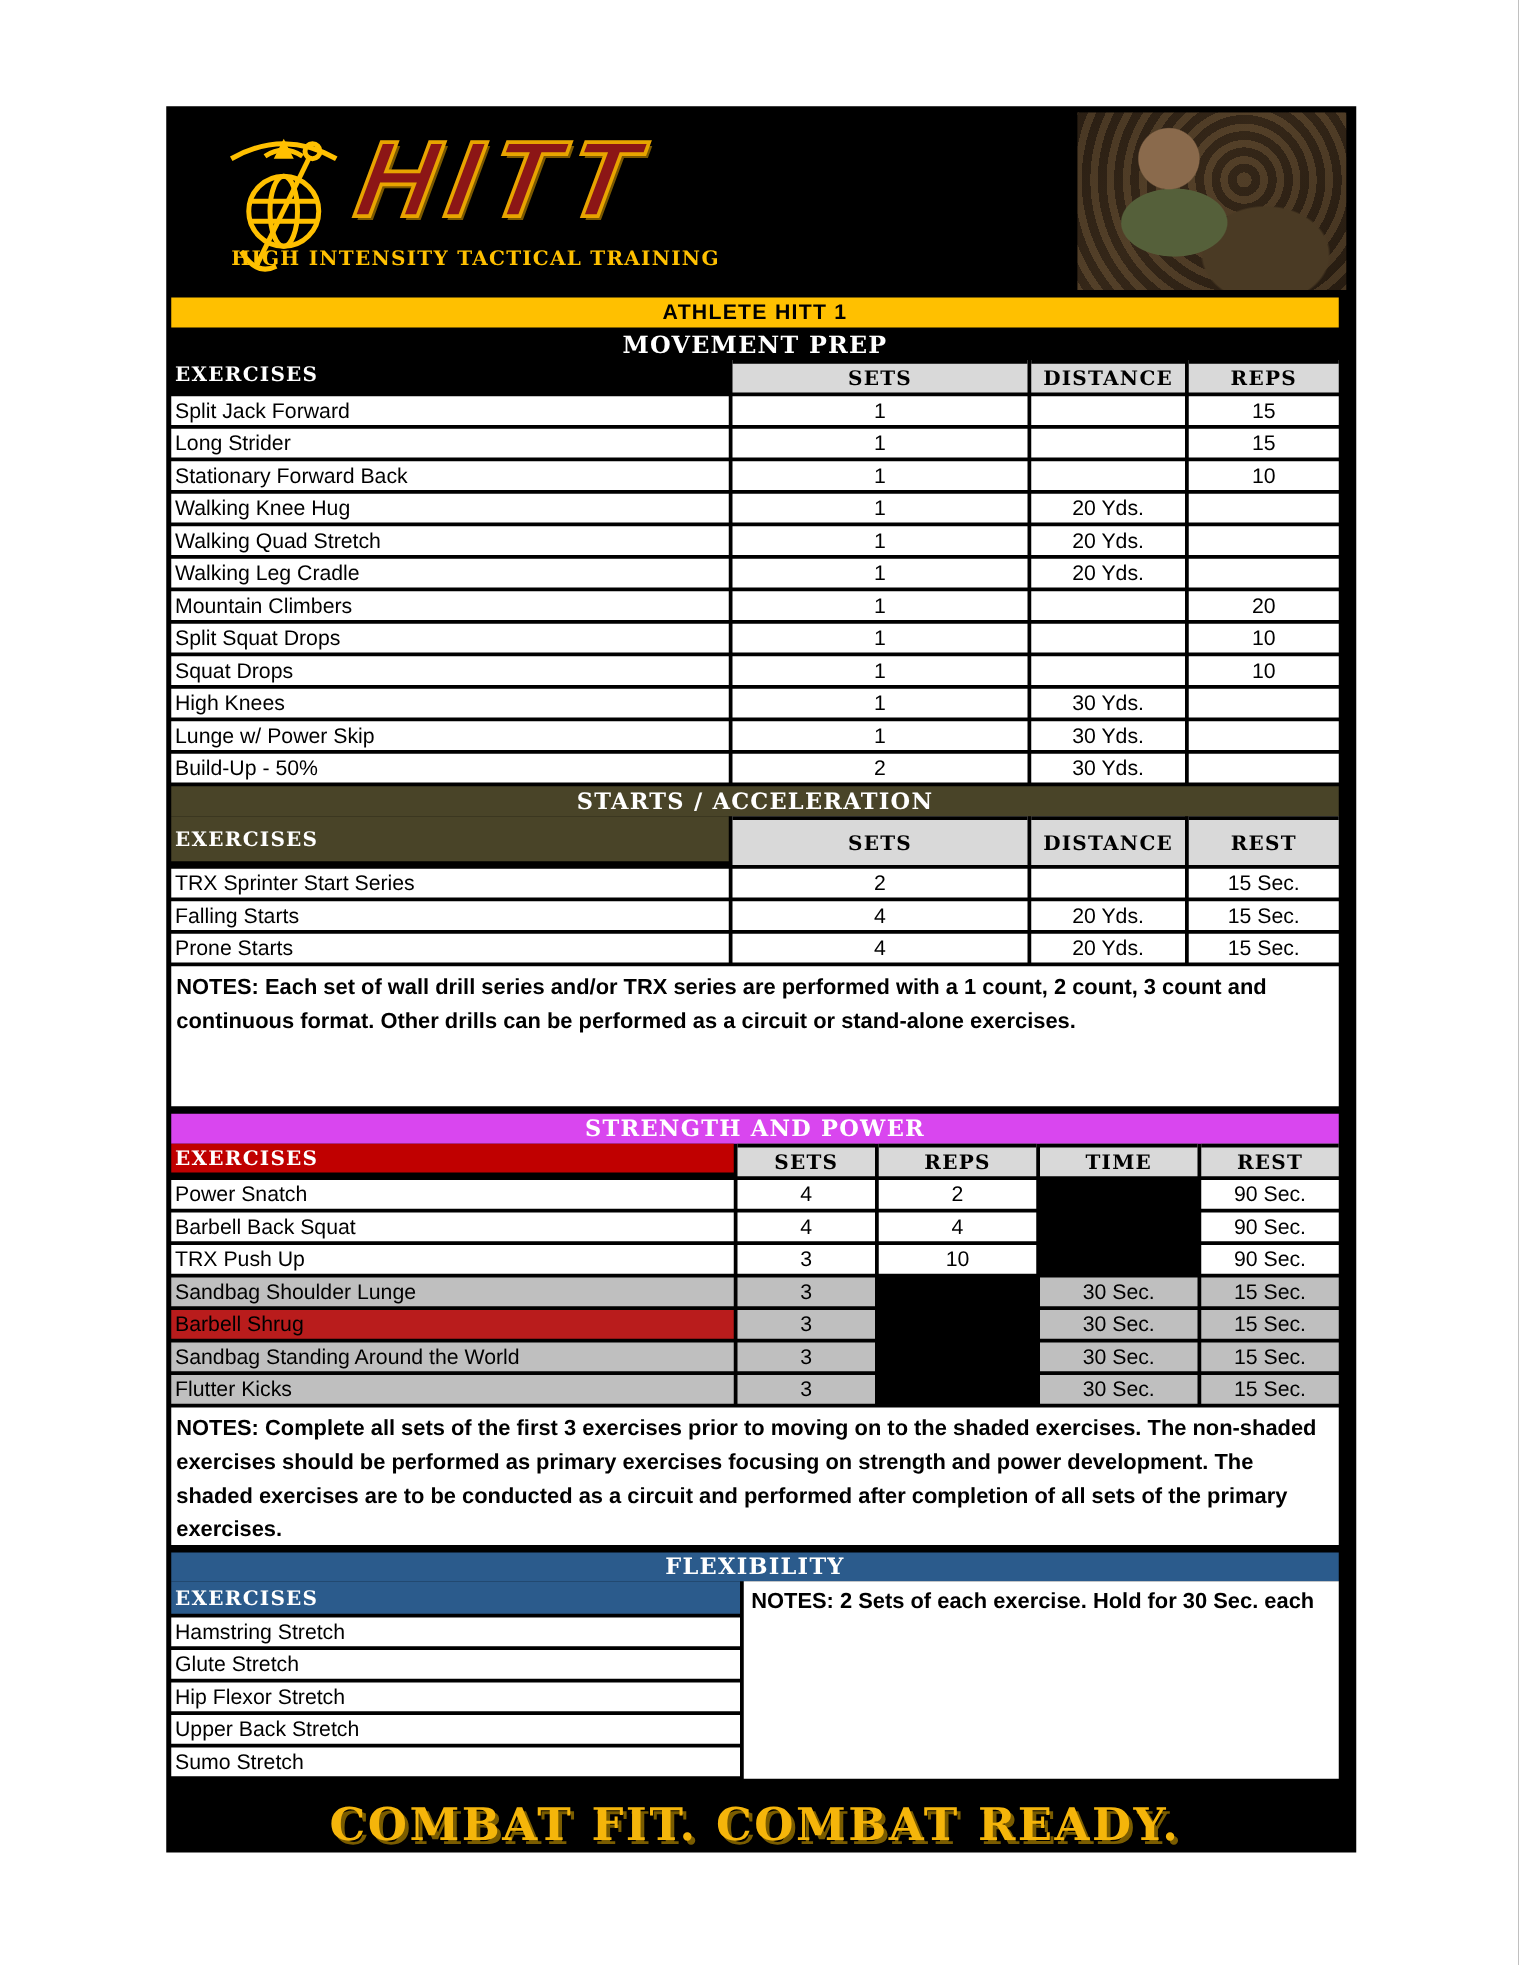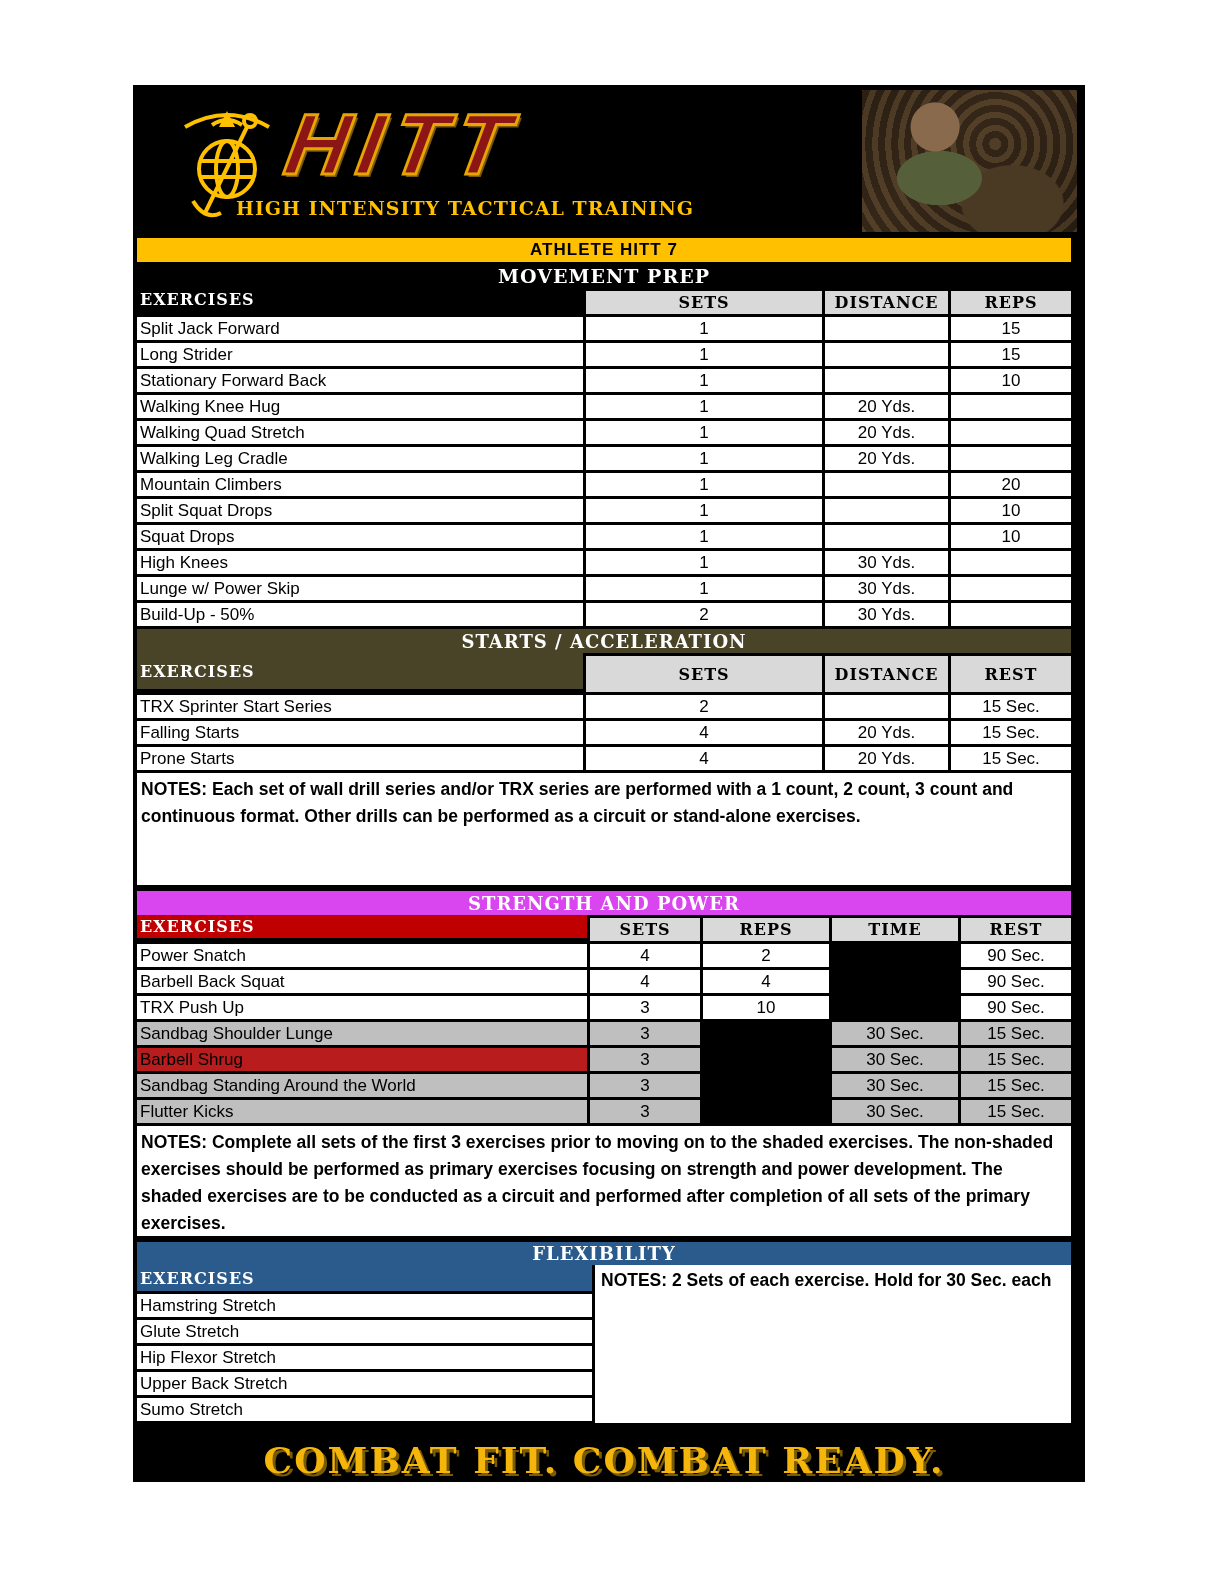--- a/index.html
+++ b/index.html
@@ -20,22 +20,22 @@
     position:absolute;left:150px;top:16px;
     font-family:"Liberation Sans", sans-serif;
     font-style:italic;font-weight:bold;font-size:86px;line-height:1;
     color:#8C1616;letter-spacing:10px;
     transform:skewX(-10deg);
     -webkit-text-stroke:3px #E8A400;
     text-shadow:3px 3px 0 #7a5800;
   }
   .tagline{
     position:absolute;left:48px;top:112px;width:560px;
-    font-family:"DejaVu Serif", serif;font-weight:bold;font-size:19px;
-    color:#FFC000;letter-spacing:1px;white-space:nowrap;text-align:center;
+    font-family:"DejaVu Serif", serif;font-weight:bold;font-size:16px;
+    color:#FFC000;letter-spacing:1px;white-space:nowrap;
   }
   .photo{
     position:absolute;left:725px;top:5px;width:215px;height:142px;
     background:
       radial-gradient(circle at 34% 26%, #8a6a4c 0 24px, rgba(0,0,0,0) 25px),
       radial-gradient(ellipse at 36% 62%, #55603a 0 42px, rgba(0,0,0,0) 43px),
       radial-gradient(ellipse at 70% 80%, #4a3a24 0 50px, rgba(0,0,0,0) 52px),
       repeating-radial-gradient(circle at 62% 38%, rgba(122,95,60,.38) 0 6px, rgba(42,30,18,.38) 6px 13px),
       linear-gradient(135deg,#2a1f14,#3b2c1c 42%,#241a10);
   }
@@ -118,21 +118,21 @@
         </g>
         <g fill="#FFC000">
           <polygon points="50,14 42,30 58,30"></polygon>
         </g>
       </svg>
       <div class="hitt-word">HITT</div>
       <div class="tagline">HIGH INTENSITY TACTICAL TRAINING</div>
       <div class="photo"></div>
     </div>
 
-    <div class="title-banner">ATHLETE HITT 7</div>
+    <div class="title-banner">ATHLETE HITT 1</div>
 
     <div class="banner black-banner stencil">MOVEMENT PREP</div>
     <div class="tbl tbl-movement_prep">
         <div class="trow header">
           <div class="tcell th th-first" style="background: rgb(0, 0, 0);">EXERCISES</div>
           <div class="tcell th th-rest" style="background: rgb(217, 217, 217);">SETS</div>
           <div class="tcell th th-rest" style="background: rgb(217, 217, 217);">DISTANCE</div>
           <div class="tcell th th-rest" style="background: rgb(217, 217, 217);">REPS</div>
         </div>
         <div class="trow">

